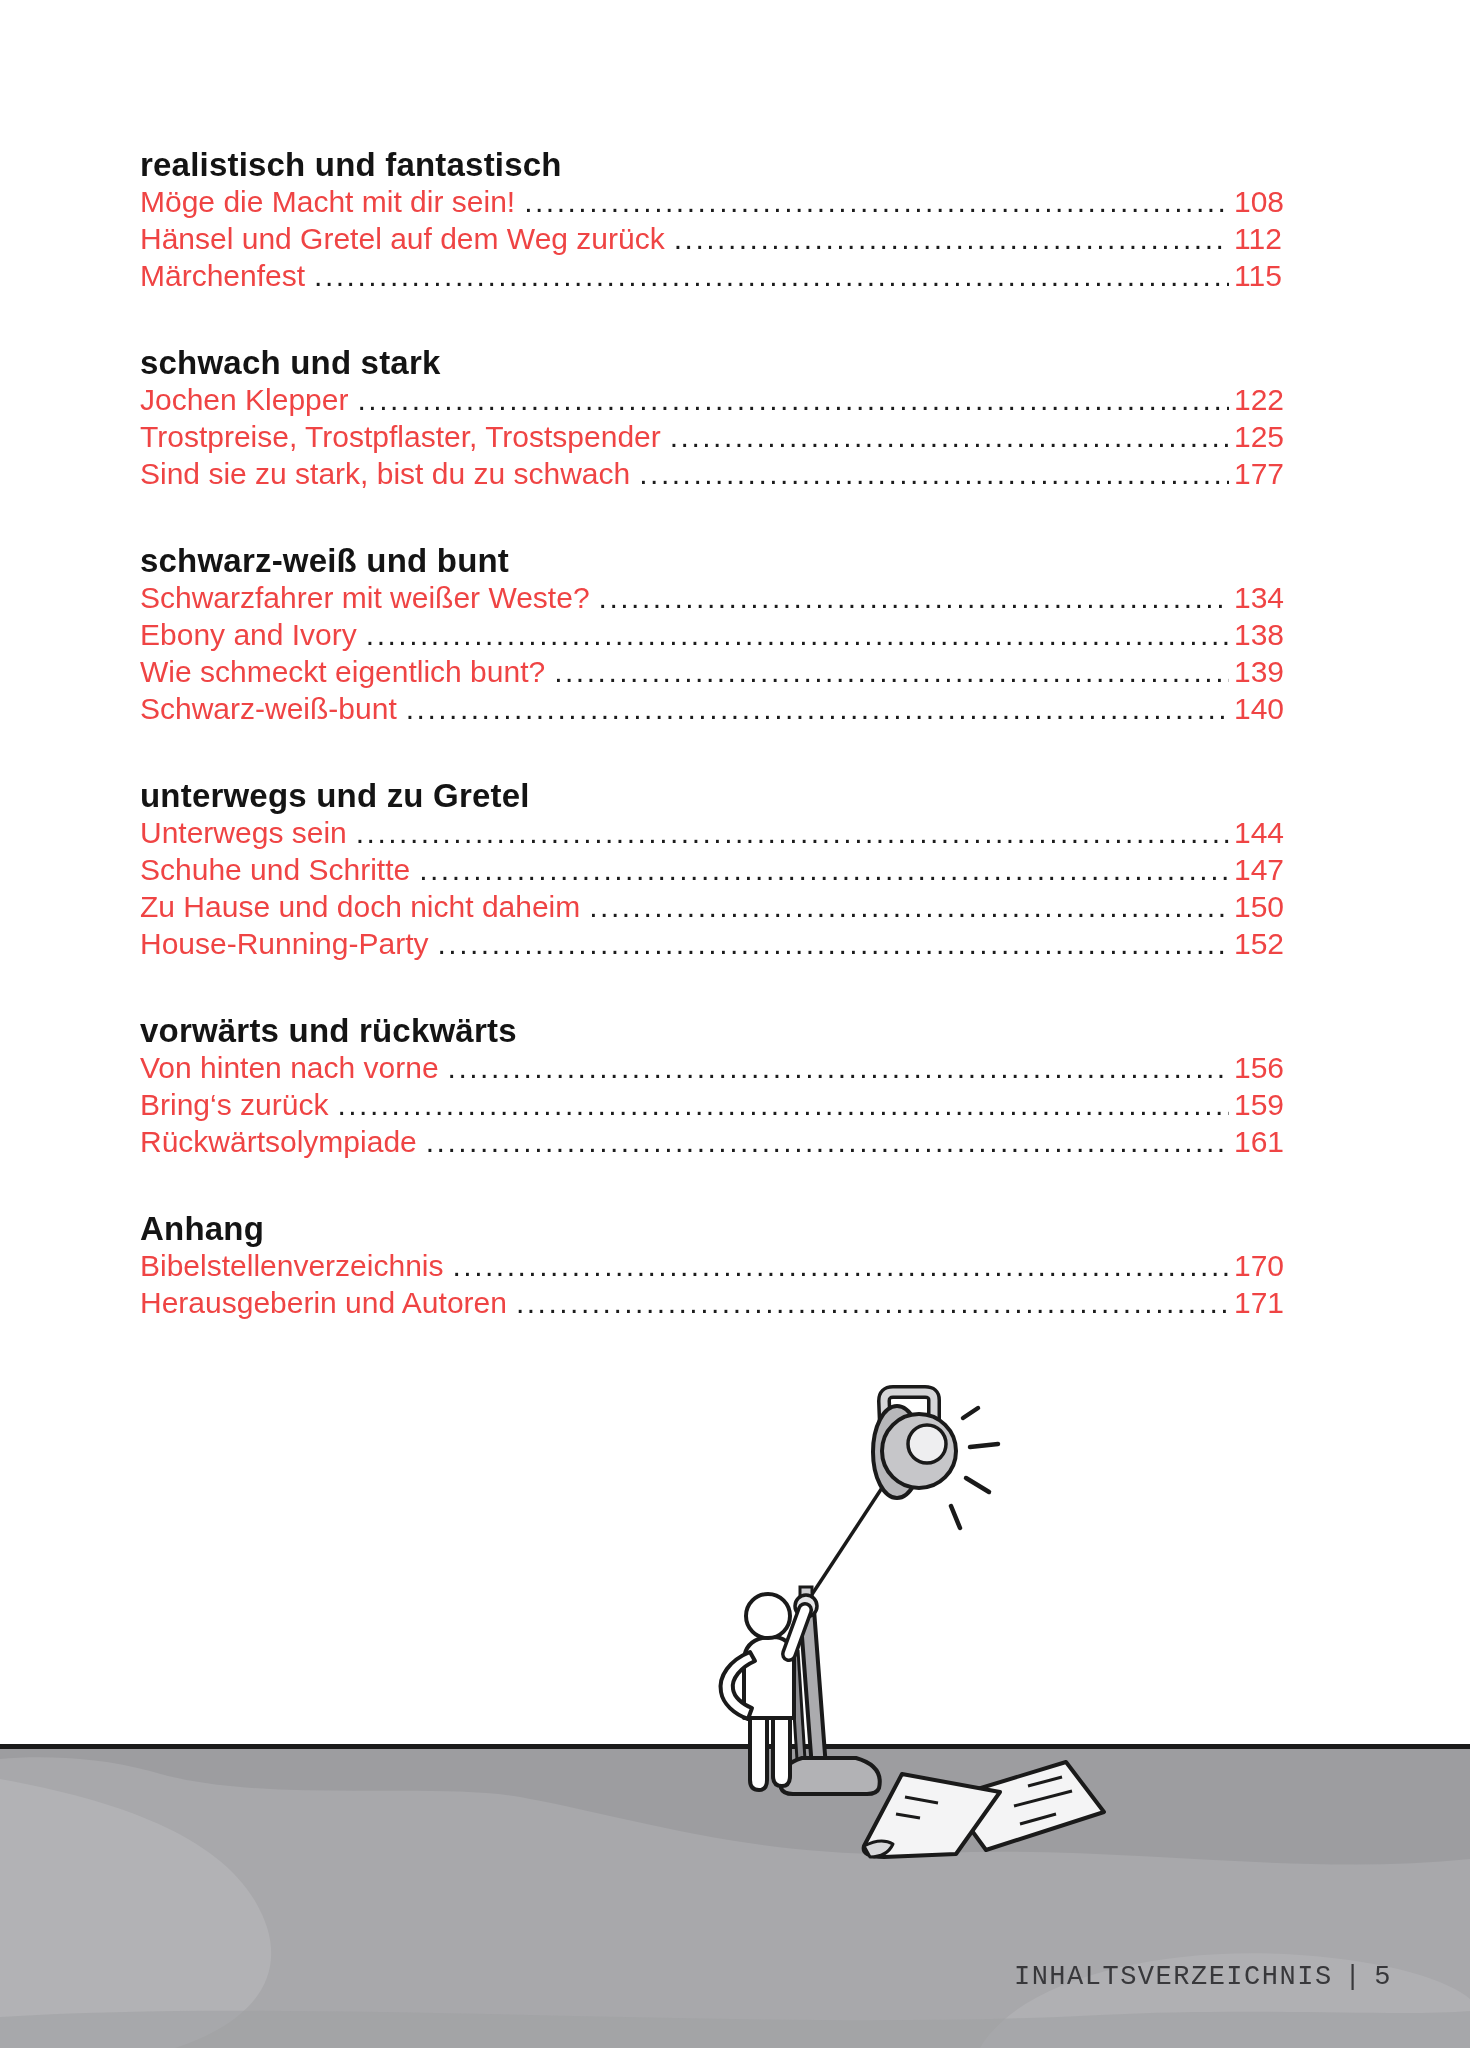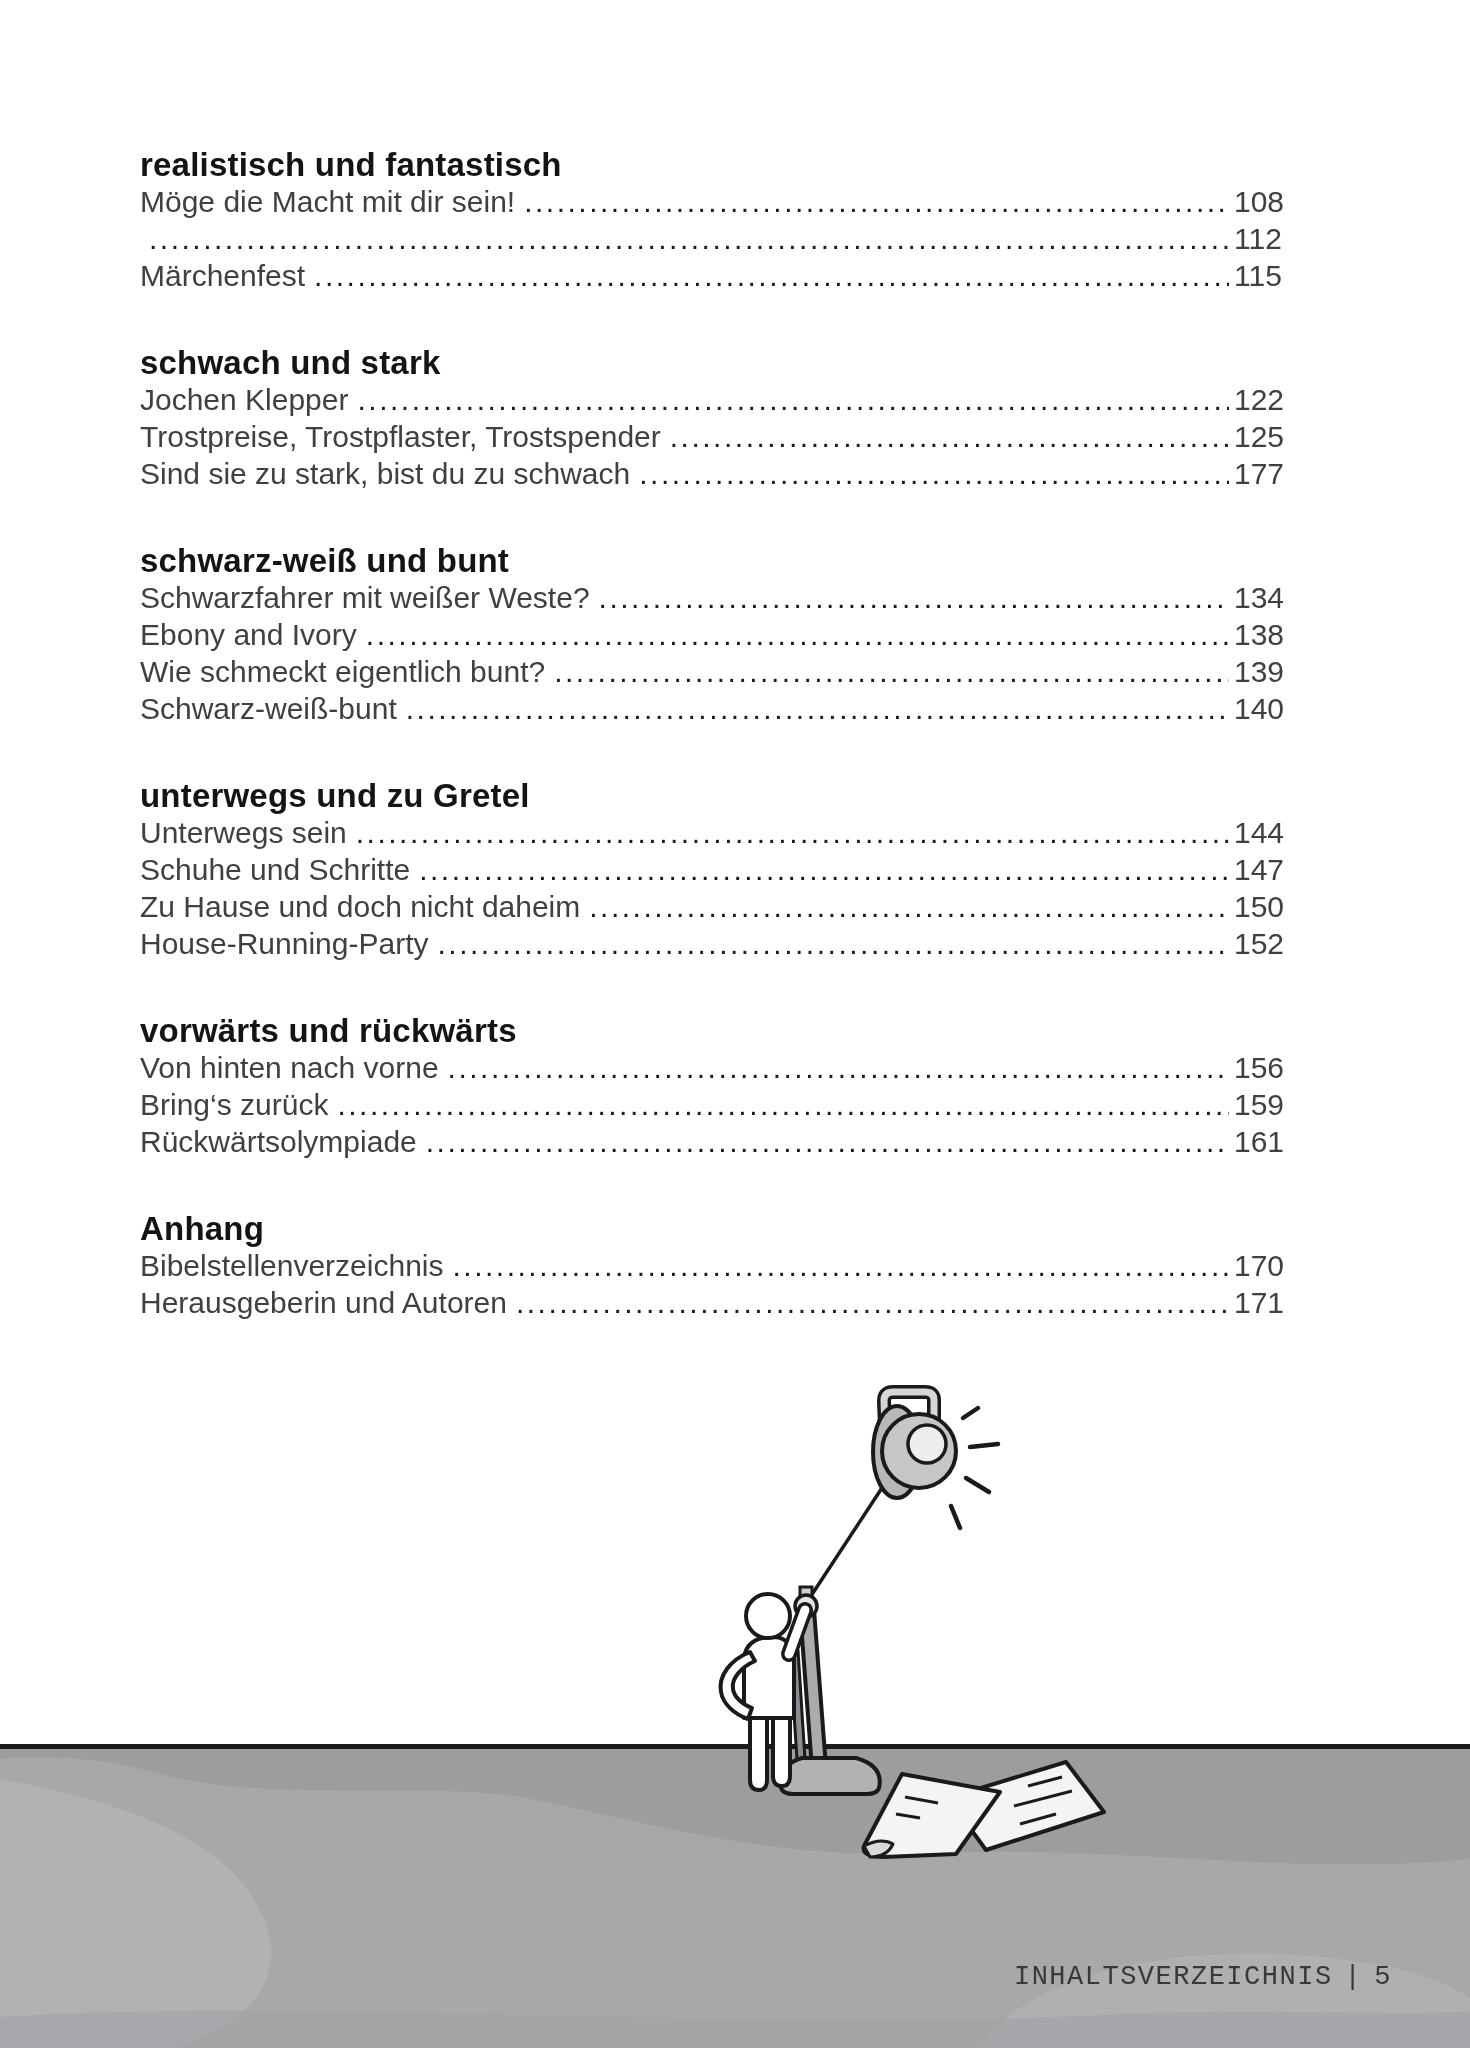--- a/index.html
+++ b/index.html
@@ -12,21 +12,21 @@
   
   .toc { position:absolute; left:140px; top:147px; width:1150px; }
   .toc-section { margin-top:51px; }
   .toc-section:first-child { margin-top:0; }
   .toc-heading {
     margin:0; font-size:33px; font-weight:bold; line-height:36px;
     color:#141414; letter-spacing:.2px;
   }
   .toc-entry {
     display:flex; align-items:baseline;
-    height:37px; line-height:37px; font-size:30px; color:#404040;
+    height:37px; line-height:37px; font-size:30px; color:#ef4444;
   }
   .entry-title { white-space:nowrap; flex:0 0 auto; }
   .dot-leader {
     flex:1 1 auto; overflow:hidden; white-space:nowrap;
     margin-left:9px; margin-right:5px; letter-spacing:2.5px; color:#1c1c1c;
   }
   .dot-leader::after {
     content:"..........................................................................................................................................................................................................";
   }
   .entry-page { flex:0 0 auto; min-width:56px; }
@@ -54,20 +54,21 @@
 <div class="toc">
 
   <div class="toc-section">
     <h2 class="toc-heading">realistisch und fantastisch</h2>
     <div class="toc-entry">
       <span class="entry-title">Möge die Macht mit dir sein!</span>
       <span class="dot-leader"></span>
       <span class="entry-page">108</span>
     </div>
     <div class="toc-entry">
+      <span class="entry-title">Hänsel und Gretel auf dem Weg zurück</span>
       <span class="dot-leader"></span>
       <span class="entry-page">112</span>
     </div>
     <div class="toc-entry">
       <span class="entry-title">Märchenfest</span>
       <span class="dot-leader"></span>
       <span class="entry-page">115</span>
     </div>
   </div>
 

